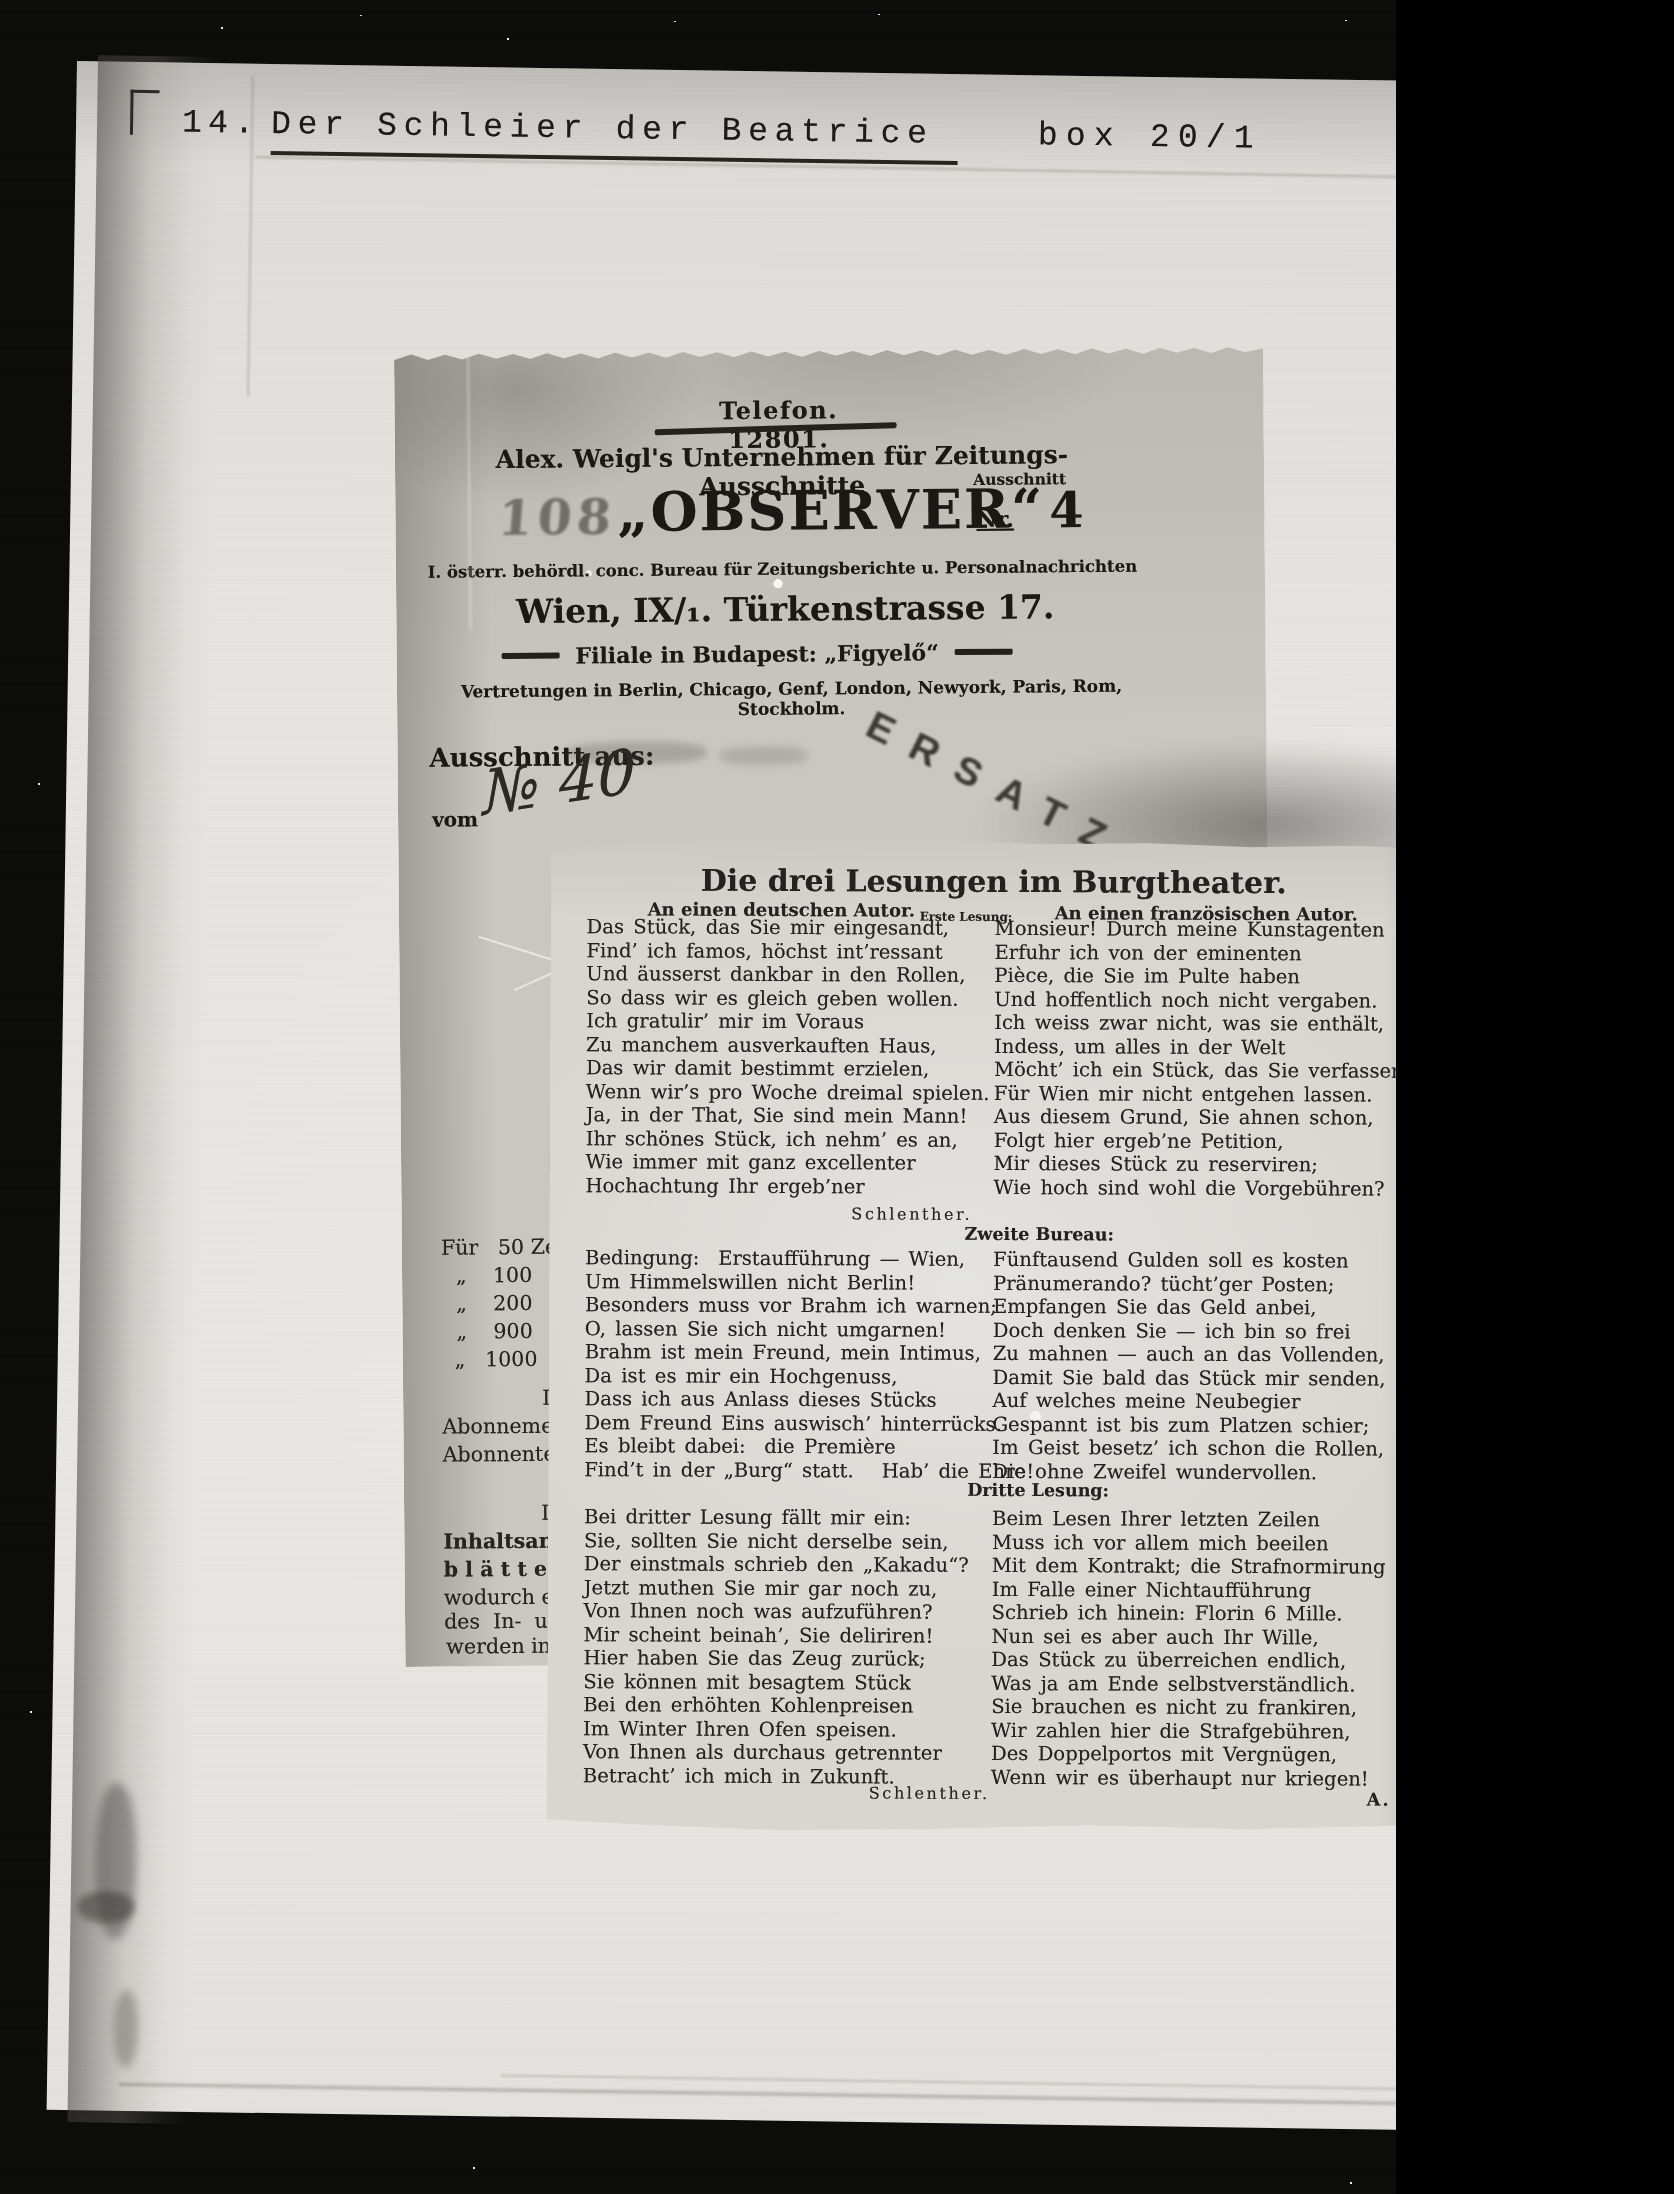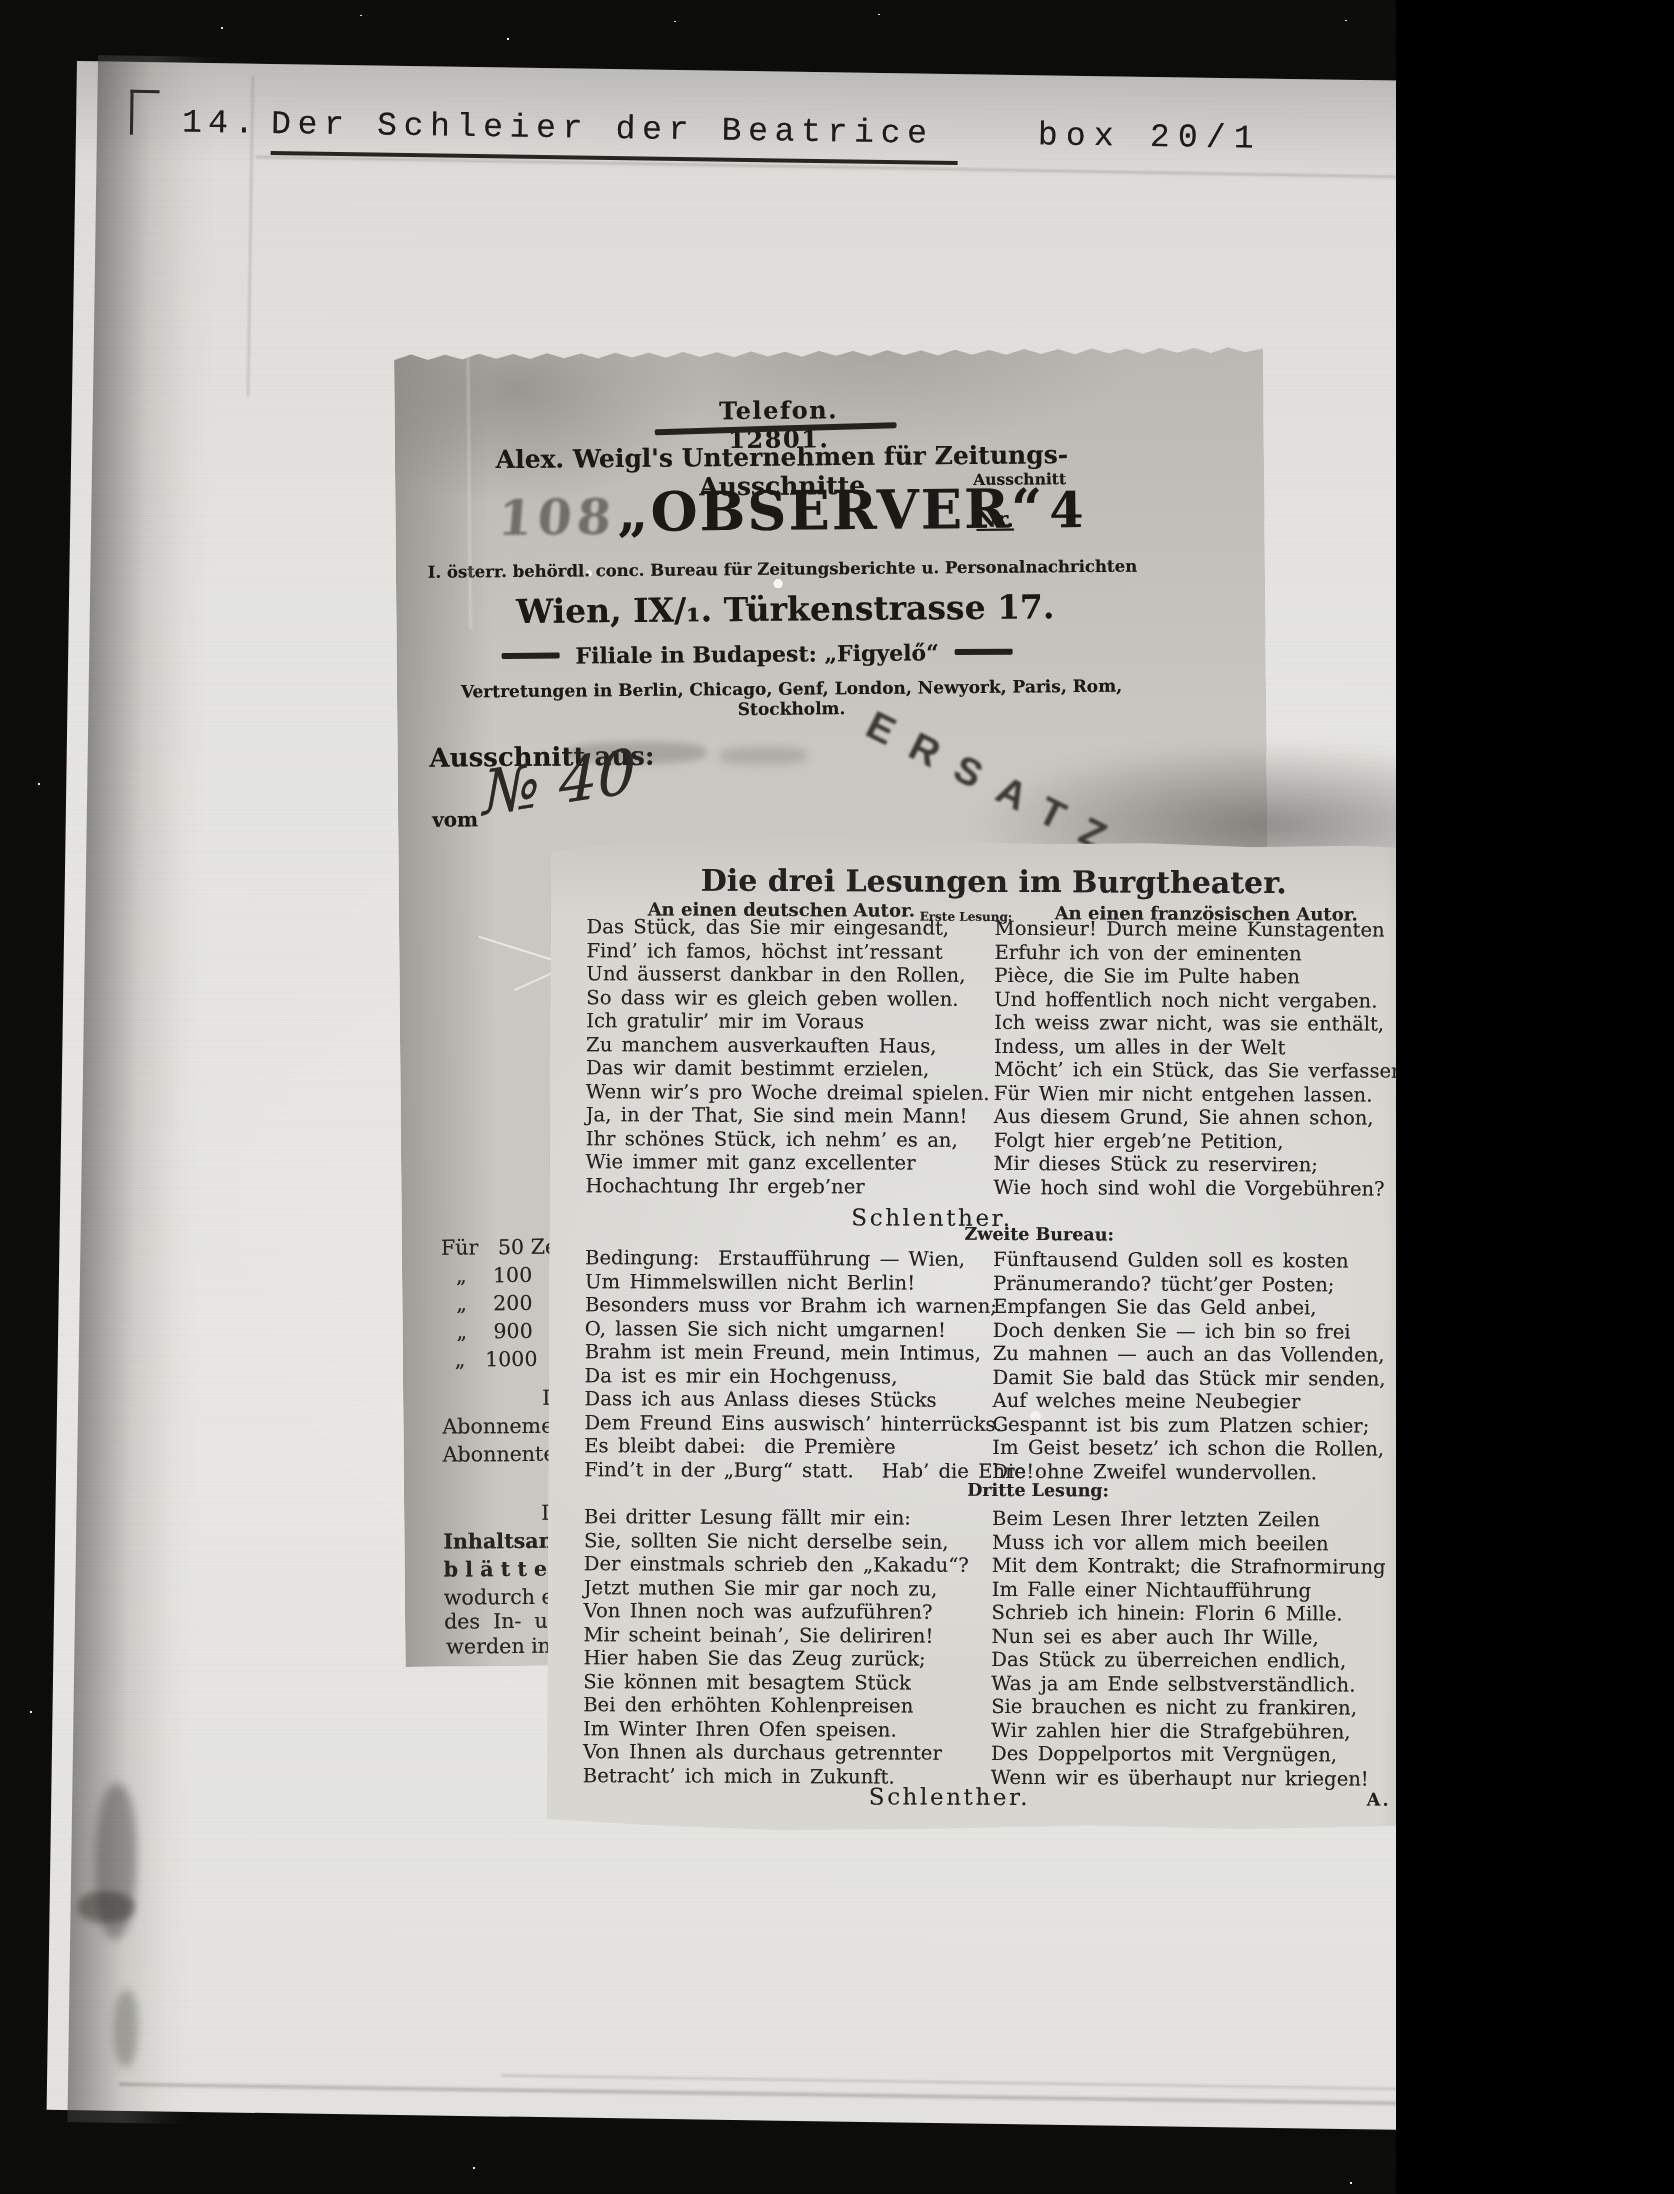--- a/index.html
+++ b/index.html
@@ -164,21 +164,21 @@
   .lesson-header{position:absolute;width:196px;text-align:center;font-size:17.5px;font-weight:bold;}
   .hdr-l2{left:392px;top:388px;}
   .hdr-l3{left:392px;top:644px;}
   .col{position:absolute;font-size:19.6px;line-height:23.5px;white-space:pre;word-spacing:3.1px;}
   .s1l{left:36px;top:81px;}
   .s1r{left:444px;top:81px;}
   .s2l{left:36px;top:412px;}
   .s2r{left:444px;top:412px;}
   .s3l{left:36px;top:671px;}
   .s3r{left:444px;top:671px;}
-  .sig{position:absolute;font-size:23px;letter-spacing:2.6px;}
+  .sig{position:absolute;font-size:16px;letter-spacing:2.6px;}
   .sig1{left:302px;top:369px;}
   .sig2{left:322px;top:948px;}
   .sig3{left:820px;top:952px;font-size:17.5px;font-weight:bold;letter-spacing:2.1px;}
 </style>
 </head>
 <body>
 
 <div id="canvas">
 
   <div class="page">

